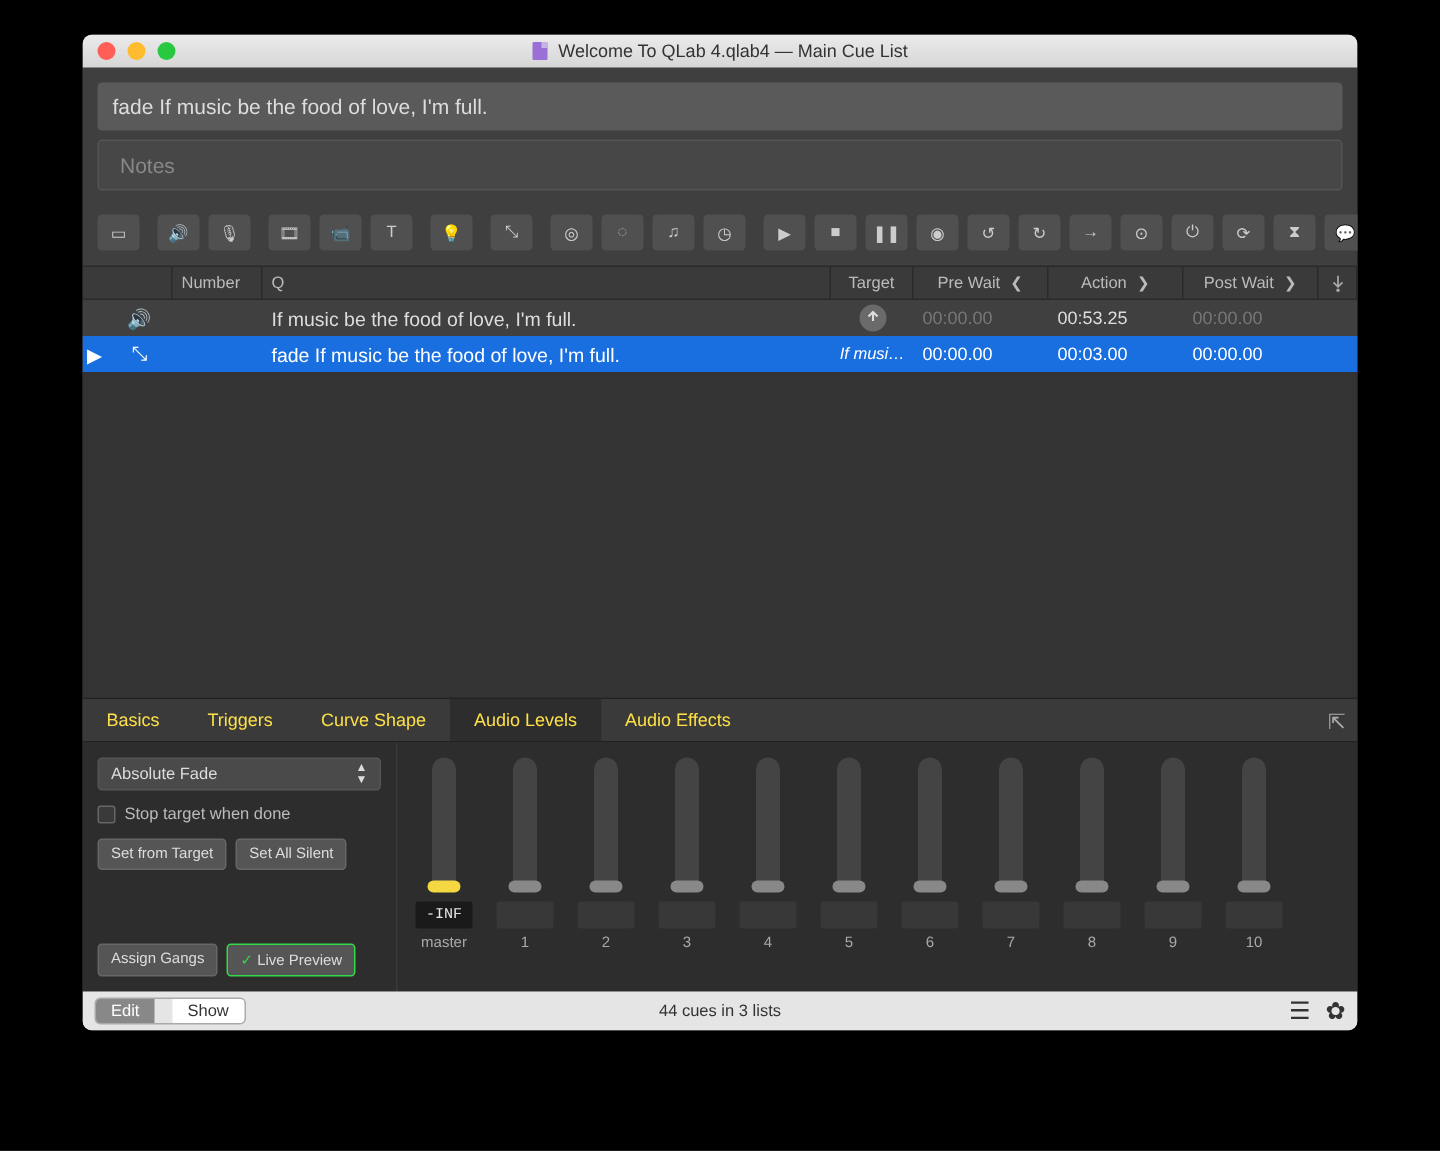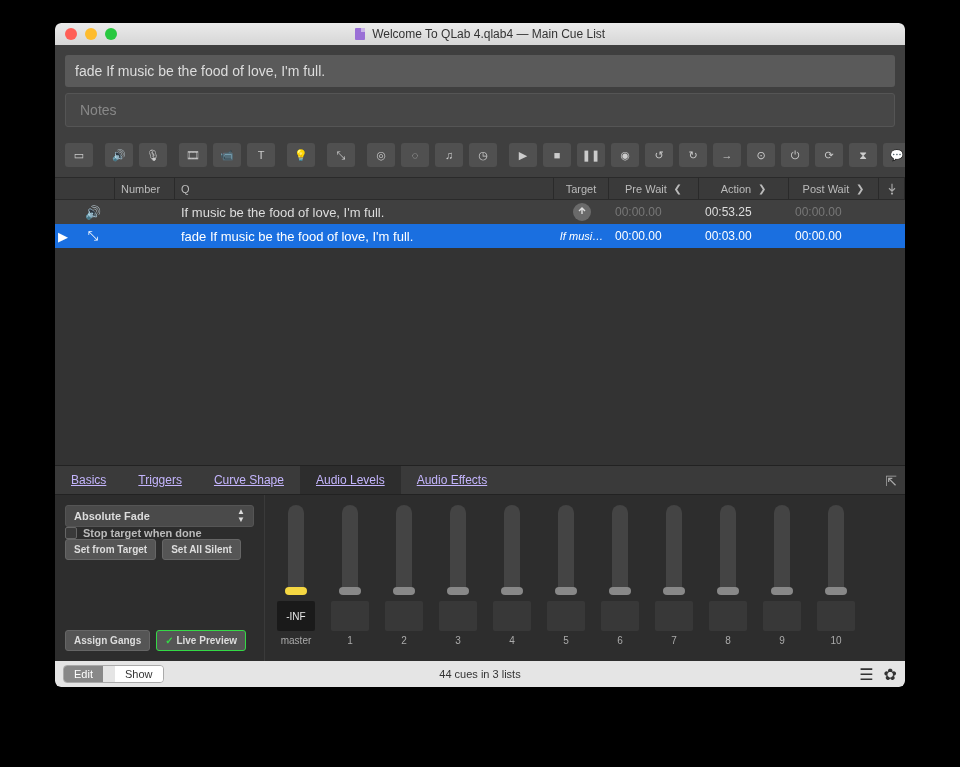--- a/index.html
+++ b/index.html
@@ -43,41 +43,41 @@
   .cell-q { flex: 1; }
   .cell-tgt { width: 55px; font-size: 11px; font-style: italic; overflow: hidden; text-overflow: ellipsis; white-space: nowrap; justify-content: center; }
   .cell-tgt .circ { width: 18px; height: 18px; border-radius: 50%; background: #6a6a6a; display: flex; align-items: center; justify-content: center; }
   .cell-time { width: 90px; font-size: 12px; justify-content: flex-start; padding-left: 14px; }
   .cell-time.dim { color: #777; }
   .cell-arm { width: 26px; }
   
   .empty-list { flex: 1; background: #333; }
   
   .inspector-tabs { background: #3a3a3a; display: flex; border-top: 1px solid #222; border-bottom: 1px solid #222; height: 30px; position: relative; }
-  .insp-tab { padding: 0 16px; font-size: 12px; color: #c4b5fd; display: flex; align-items: center; cursor: pointer; background: #3a3a3a; text-decoration: underline; }
+  .insp-tab { padding: 0 16px; font-size: 12px; color: #fde047; display: flex; align-items: center; cursor: pointer; background: #3a3a3a; }
   .insp-tab.active { background: #2d2d2d; }
   .insp-pop { position: absolute; right: 8px; top: 7px; color: #aaa; font-size: 14px; cursor: pointer; }
   
   .inspector { background: #2d2d2d; display: flex; height: 166px; }
-  .insp-left { width: 210px; padding: 10px; display: flex; flex-direction: column; border-right: 1px solid #3a3a3a; font-weight: bold; }
+  .insp-left { width: 210px; padding: 10px; display: flex; flex-direction: column; gap: 10px; border-right: 1px solid #3a3a3a; }
   .fade-type { background: #4a4a4a; border: 1px solid #555; border-radius: 3px; height: 22px; font-size: 11px; color: #ddd; padding: 0 8px; display: flex; align-items: center; justify-content: space-between; cursor: pointer; }
   .fade-type .arrows { font-size: 8px; line-height: 1; display: flex; flex-direction: column; }
   .chk { display: flex; align-items: center; gap: 6px; font-size: 11px; color: #bbb; cursor: pointer; }
   .chk .box { width: 12px; height: 12px; border: 1px solid #666; border-radius: 2px; background: #3a3a3a; }
   .btn-row { display: flex; gap: 6px; }
   .small-btn { background: #555; border: 1px solid #666; border-radius: 3px; font-size: 10px; color: #ddd; padding: 4px 8px; cursor: pointer; white-space: nowrap; }
   .small-btn.on { border-color: #34d946; }
   .small-btn.on::before { content: "✓ "; color: #34d946; }
   
   .sliders { flex: 1; padding: 10px 12px 4px 12px; display: flex; gap: 16px; overflow: hidden; }
   .slider-col { display: flex; flex-direction: column; align-items: center; width: 38px; }
   .track { width: 16px; height: 90px; background: #444; border-radius: 8px; position: relative; }
   .thumb { position: absolute; left: -3px; width: 22px; height: 8px; background: #888; border-radius: 4px; }
   .thumb.active { background: #f5d742; }
-  .val-box { width: 38px; height: 30px; background: #1a1a1a; color: #e8e8e8; font-size: 10px; display: flex; align-items: center; justify-content: center; margin-top: 6px; border-radius: 2px; }
+  .val-box { width: 38px; height: 18px; background: #1a1a1a; color: #e8e8e8; font-size: 10px; display: flex; align-items: center; justify-content: center; margin-top: 6px; border-radius: 2px; font-family: Liberation Mono, monospace; }
   .val-box.dim { background: #383838; color: #666; }
   .s-label { font-size: 10px; color: #aaa; margin-top: 4px; }
   
   .footer { background: #e5e5e5; height: 26px; display: flex; align-items: center; padding: 0 8px; font-size: 11px; color: #333; border-bottom-left-radius: 6px; border-bottom-right-radius: 6px; }
   .seg { display: flex; border: 1px solid #aaa; border-radius: 4px; overflow: hidden; gap: 12px; }
   .seg button { border: none; padding: 2px 10px; font-size: 11px; cursor: pointer; }
   .seg .active { background: #888; color: #fff; }
   .seg .inactive { background: #fff; color: #333; }
   .footer .center { position: absolute; left: 0; right: 0; text-align: center; pointer-events: none; }
   .footer .right { margin-left: auto; display: flex; gap: 10px; align-items: center; color: #333; font-size: 16px; }

